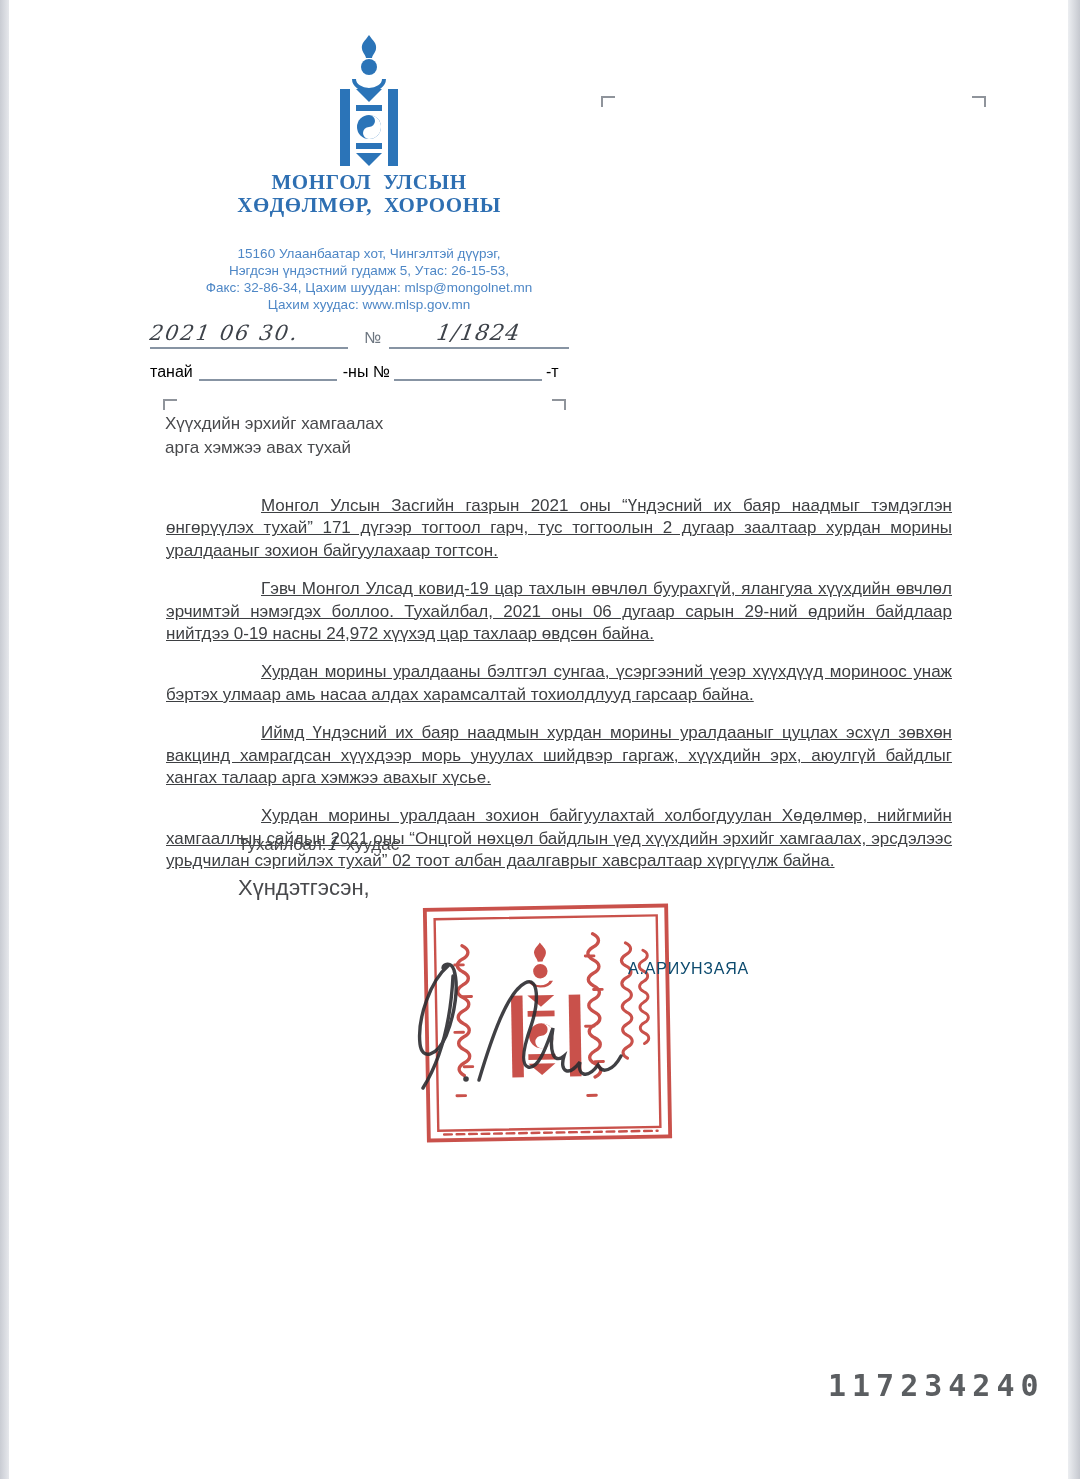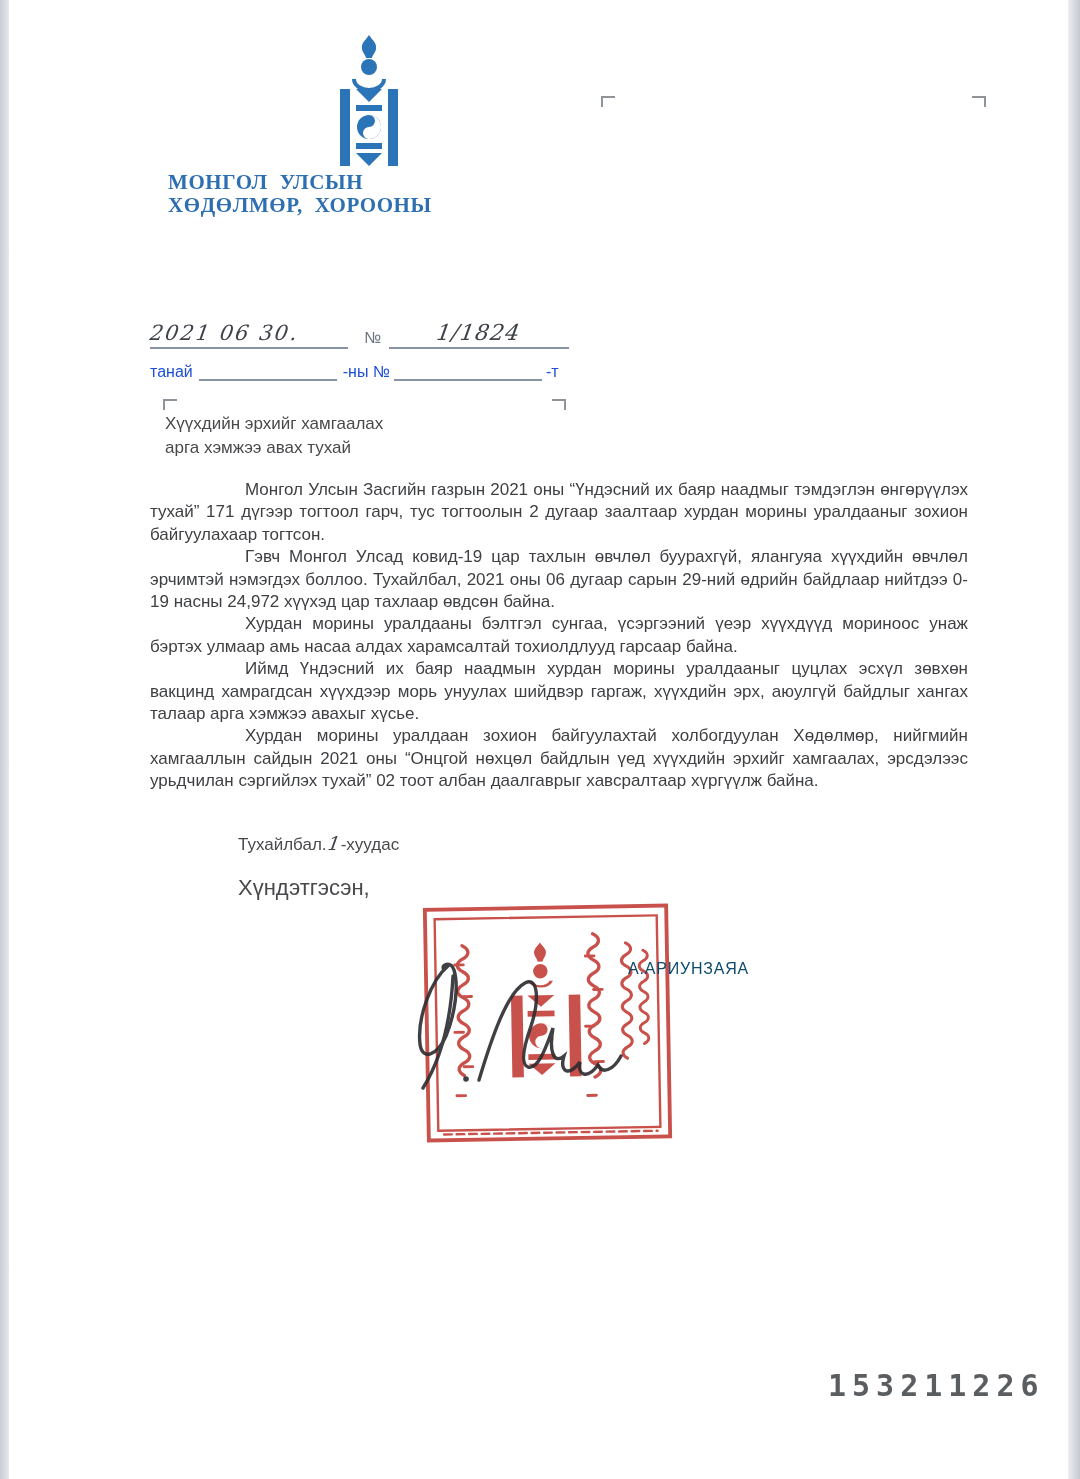--- a/index.html
+++ b/index.html
@@ -4,54 +4,54 @@
 <style>
   html,body{margin:0;padding:0;background:#e9eaee;}
   #page{position:relative;width:1080px;height:1479px;background:#ffffff;
         font-family:"Liberation Sans",sans-serif;overflow:hidden;}
   .edge{position:absolute;top:0;height:100%;}
   .edge-l{left:0;width:9px;background:linear-gradient(to right,#c9ccd3,#e6e8ec);}
   .edge-r{right:0;width:12px;background:linear-gradient(to left,#c5c8cf,#eceef1);}
 
   .logo{position:absolute;left:332px;top:33px;width:74px;height:136px;}
 
-  .ministry{position:absolute;left:168px;top:171px;width:402px;
+  .ministry{position:absolute;left:168px;top:171px;width:402px;text-align:center;
             font-family:"Liberation Serif",serif;font-weight:bold;font-size:21px;
             line-height:23px;color:#2e6fb2;letter-spacing:.6px;word-spacing:6px;}
   .address{position:absolute;left:148px;top:245px;width:442px;text-align:center;
            font-size:13.5px;line-height:17px;color:#4e87c6;}
 
   .recipient{position:absolute;left:594px;top:101px;width:392px;text-align:center;
              font-size:16.5px;line-height:23px;color:#55575a;letter-spacing:.2px;}
 
   .crop{position:absolute;width:12px;height:9px;border-top:2px solid #8f949b;}
   .crop.l{border-left:2px solid #8f949b;}
   .crop.r{border-right:2px solid #8f949b;}
 
   .ref1{position:absolute;left:150px;top:320px;width:432px;display:flex;align-items:flex-end;}
   .ref2{position:absolute;left:150px;top:357px;width:432px;display:flex;align-items:flex-end;
-        font-size:16px;color:#1d4ed8;text-align:center;}
+        font-size:16px;color:#000000;text-align:center;}
   .uline{border-bottom:2px solid #8794a3;padding-bottom:2px;}
   .u-date{width:198px;}
   .u-num{width:180px;text-align:center;}
   .u-blank1{width:138px;height:20px;margin:0 6px;}
   .u-blank2{width:148px;height:20px;margin:0 4px;}
   .no-label{font-size:16px;color:#6d7680;margin:0 8px 2px 16px;}
   .hand{font-family:"DejaVu Serif",serif;font-style:italic;color:#3e434a;
         display:inline-block;transform:skewX(-9deg);}
   .hand-date{font-size:21px;letter-spacing:2px;}
   .hand-num{font-size:22px;letter-spacing:1px;}
   .hand-small{font-size:19px;margin:0 1px;}
 
   .subject{position:absolute;left:165px;top:412px;width:400px;text-align:left;
            font-size:17px;line-height:24px;color:#48494c;}
 
   .body{position:absolute;left:150px;top:479px;width:818px;font-size:17px;
         line-height:22.4px;color:#3d3f42;text-align:justify;}
-  .body p{margin:0;text-indent:95px;}
+  .body p{margin:16px;text-indent:95px;text-decoration:underline;}
 
   .attachment{position:absolute;left:238px;top:832px;font-size:17px;color:#48494c;}
   .closing{position:absolute;left:238px;top:875px;font-size:22px;color:#48494c;}
 
   .stamp{position:absolute;left:423px;top:899px;width:250px;height:250px;
          transform:rotate(-1deg);opacity:.92;}
   .signature{position:absolute;left:393px;top:928px;width:290px;height:175px;opacity:.9;}
   .sig-name{position:absolute;left:628px;top:960px;font-size:16px;letter-spacing:.8px;
             color:#0c4a6e;}
 
@@ -79,20 +79,26 @@
       <rect x="56" y="55" width="10" height="77"></rect>
     </g>
     <path fill="#ffffff" d="M37 81 a12 12 0 0 1 0 24 a6 6 0 0 1 0 -12 a6 6 0 0 0 0 -12 z"></path>
   </svg>
 
   <div class="ministry">
       <div>МОНГОЛ  УЛСЫН</div>
       <div>ХӨДӨЛМӨР, ХОРООНЫ</div>
     </div>
 
+  <div class="address">
+      <div>15160 Улаанбаатар хот, Чингэлтэй дүүрэг,</div>
+      <div>Нэгдсэн үндэстний гудамж 5, Утас: 26-15-53,</div>
+      <div>Факс: 32-86-34, Цахим шуудан: mlsp@mongolnet.mn</div>
+      <div>Цахим хуудас: www.mlsp.gov.mn</div>
+    </div>
 
   <span class="crop l" style="left:601px;top:96px;"></span>
   <span class="crop r" style="left:972px;top:96px;"></span>
 
 
   <div class="ref1">
     <span class="uline u-date"><span class="hand hand-date">2021 06 30.</span></span>
     <span class="no-label">№</span>
     <span class="uline u-num"><span class="hand hand-num">1/1824</span></span>
   </div>
@@ -155,14 +161,14 @@
     <g stroke="#2c2c30" stroke-width="3.4" fill="none" stroke-linecap="round">
       <path d="M55 38 C38 52 24 90 27 116 C29 133 44 128 53 108 C62 86 66 58 61 42 C58 33 50 36 50 40"></path>
       <path d="M60 48 C58 88 50 128 30 160"></path>
       <path d="M86 152 C98 112 114 64 132 55 C146 48 146 74 138 98 C131 118 127 136 135 139 C146 142 154 116 160 100 C156 122 160 137 171 128 C166 144 176 149 187 134 C184 147 194 152 205 137 C209 146 220 143 228 128"></path>
     </g>
     <circle cx="73" cy="151" r="2.8" fill="#2c2c30"></circle>
   </svg>
 
   <div class="sig-name">А.АРИУНЗАЯА</div>
 
-  <div class="scan-number">153211226</div>
+  <div class="scan-number">117234240</div>
 </div>
 
 </body></html>

